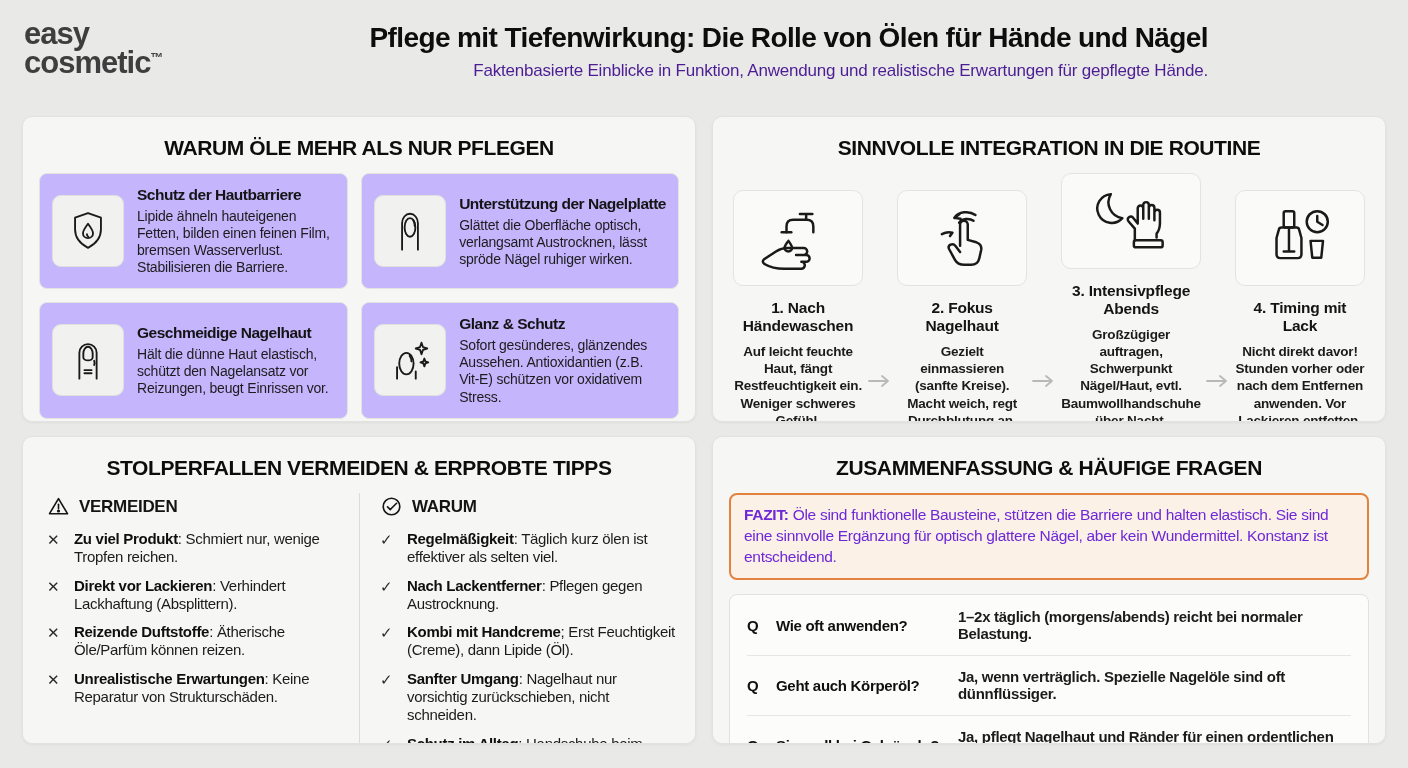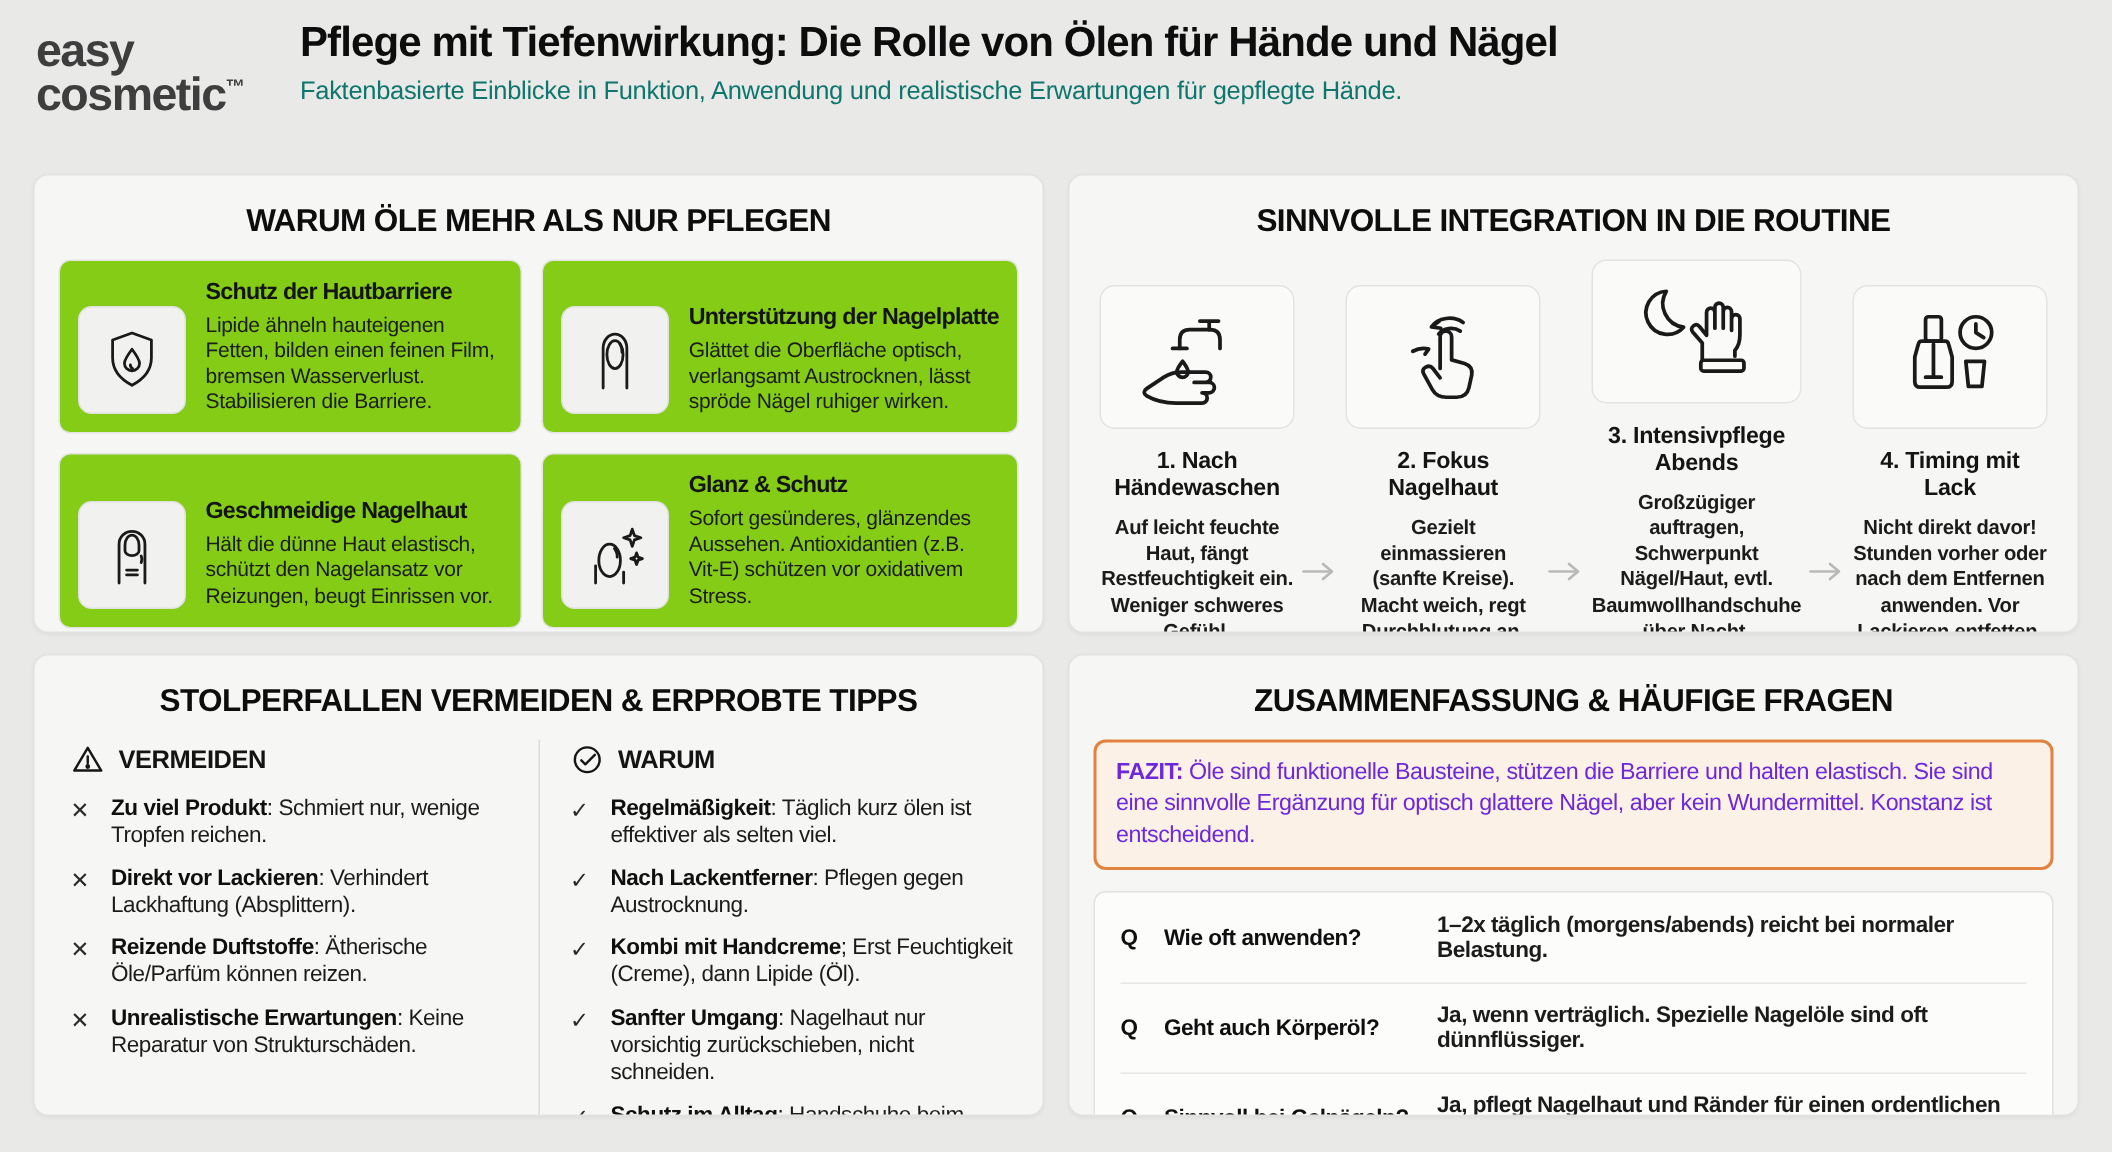--- a/index.html
+++ b/index.html
@@ -14,23 +14,23 @@
   .page { width:1408px; height:768px; position:relative; }
 
   
   .header { height:116px; position:relative; }
   .logo {
     position:absolute; left:24px; top:20px;
     font-weight:bold; font-size:31px; line-height:0.92;
     color:#3e3e3e; letter-spacing:-1px;
   }
   .logo sup { font-size:13px; letter-spacing:0; }
-  .header-center { text-align:left; padding:12px 200px 0; }
+  .header-center { text-align:right; padding:22px 200px 0; }
   .page-title { font-size:28px; font-weight:bold; letter-spacing:-0.6px; color:#0d0d0d; }
-  .page-subtitle { font-size:17px; margin-top:7px; color:#0f766e; }
+  .page-subtitle { font-size:17px; margin-top:7px; color:#4c1d95; }
 
   
   .grid {
     display:grid;
     grid-template-columns:1fr 1fr;
     grid-template-rows:306px 308px;
     gap:14px 16px;
     padding:0 22px;
   }
   .card {
@@ -42,22 +42,22 @@
     overflow:hidden;
   }
   .card-title {
     text-align:center; font-size:21px; font-weight:bold;
     letter-spacing:-0.4px; margin:7px 0 13px; color:#0d0d0d;
   }
 
   
   .benefit-grid { display:grid; grid-template-columns:1fr 1fr; gap:13px; }
   .benefit {
-    background:#84cc16; border:1px solid #e3e3e1; border-radius:8px;
-    padding:12px; display:flex; gap:13px; align-items:flex-end; min-height:108px;
+    background:#c4b5fd; border:1px solid #e3e3e1; border-radius:8px;
+    padding:12px; display:flex; gap:13px; align-items:center; min-height:108px;
   }
   .benefit-iconbox {
     width:72px; height:72px; flex:none;
     background:#f1f1ef; border:1px solid #e0e0de; border-radius:9px;
     display:flex; align-items:center; justify-content:center;
   }
   .benefit-title { font-size:15.5px; font-weight:bold; letter-spacing:-0.5px; margin-bottom:4px; white-space:nowrap; }
   .benefit-text { font-size:14px; line-height:1.22; color:#1c1c1c; }
 
   

